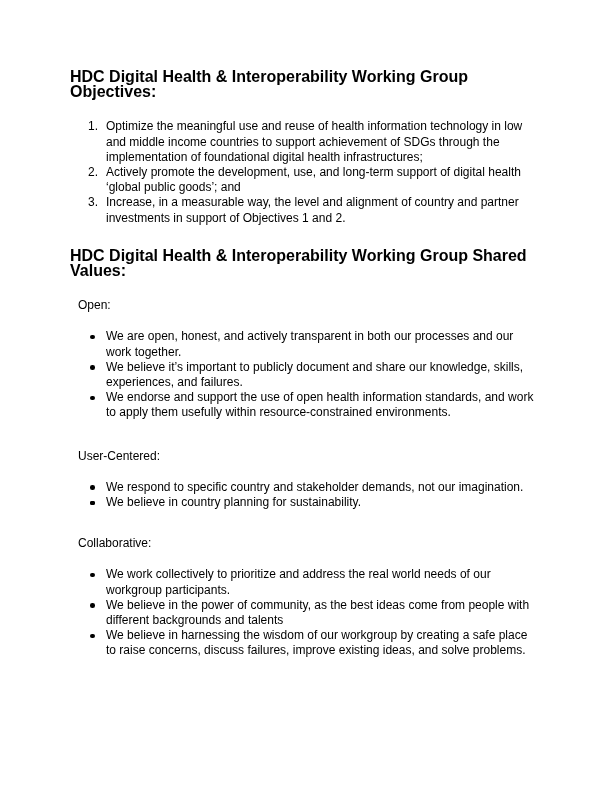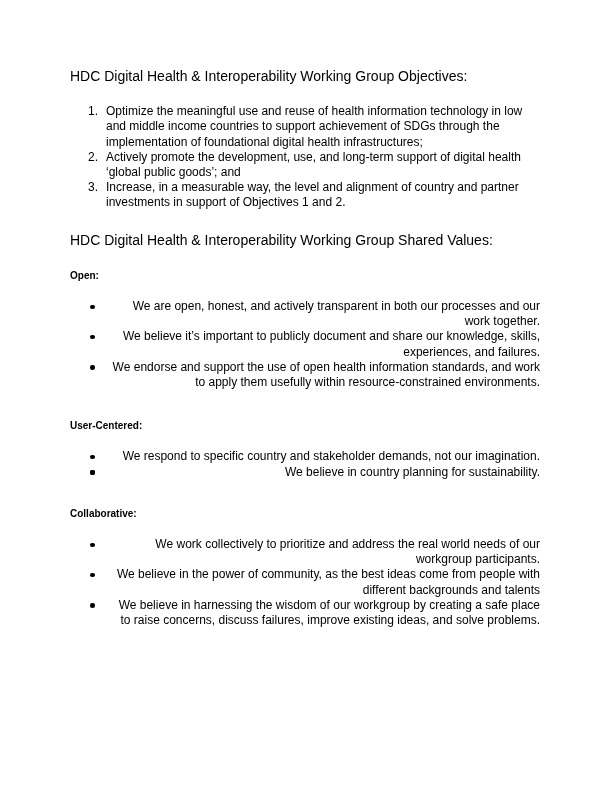--- a/index.html
+++ b/index.html
@@ -18,31 +18,31 @@
   }
   .content {
     position: absolute;
     left: 70px;
     top: 69px;
     width: 470px;
     font-size: 12px;
     line-height: 15.2px;
   }
   .doc-heading {
-    font-size: 14px;
-    font-weight: normal;
+    font-size: 16px;
+    font-weight: bold;
     margin: 0 0 20px 0;
     line-height: 15.2px;
   }
   .doc-heading.values {
   }
   .section-title {
-    font-size: 10px;
-    font-weight: bold;
-    margin: 0 0 16px 0;
+    font-size: 12px;
+    font-weight: normal;
+    margin: 0 0 16px 8px;
     line-height: 15.2px;
   }
   ol.objectives {
     list-style: none;
     margin: 0 0 22px 0;
     padding: 0;
   }
   ol.objectives li {
     position: relative;
     padding-left: 36px;
@@ -61,21 +61,20 @@
   ul.bullets.gap-lg {
     margin-bottom: 26px;
   }
   ul.bullets.last {
     margin-bottom: 0;
   }
   ul.bullets li {
     position: relative;
     padding-left: 36px;
     margin: 0;
-    text-align: right;
   }
   .bullet-dot {
     position: absolute;
     left: 20px;
     top: 5.5px;
     width: 4.5px;
     height: 4.5px;
     border-radius: 50%;
     background: #000000;
   }

